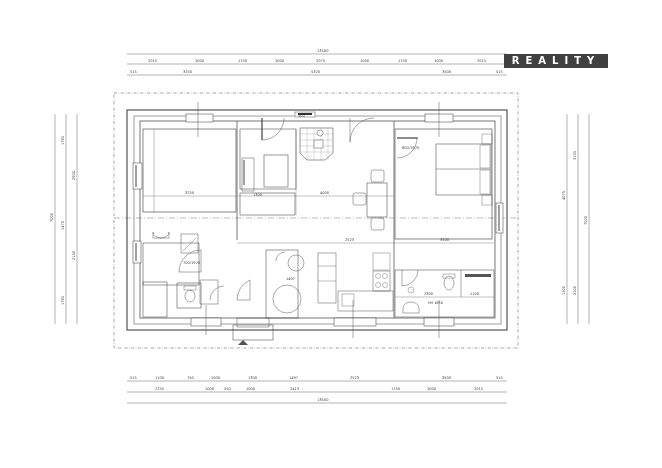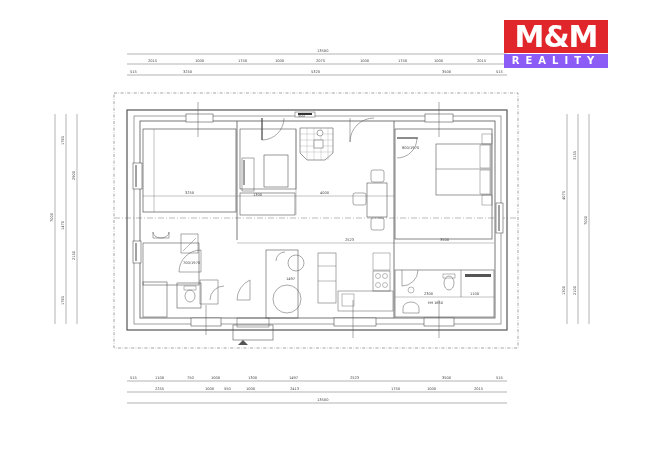--- a/index.html
+++ b/index.html
@@ -1,20 +1,20 @@
 <!DOCTYPE html>
 <html><head>
   <meta charset="utf-8">
   <style>
     html, body { margin: 0; padding: 0; background: #ffffff; }
     body { width: 662px; height: 468px; position: relative; overflow: hidden; font-family: "DejaVu Sans", sans-serif; }
     #plan { position: absolute; left: 0; top: 0; width: 662px; height: 468px; }
     .logo { position: absolute; left: 504px; top: 20px; width: 104px; height: 48px; }
     .logo-top { position: absolute; left: 0; top: 0; width: 104px; height: 33px; background: #e0262b; color: #fff; font-family: "DejaVu Sans", sans-serif; font-weight: bold; font-size: 30px; line-height: 33px; text-align: center; letter-spacing: -1px; }
-    .logo-bottom { position: absolute; left: 0; top: 34px; width: 104px; height: 14px; background: #8b5cf6; color: #fff; font-family: "DejaVu Sans", sans-serif; font-weight: bold; font-size: 10px; line-height: 14px; text-align: center; letter-spacing: 6px; }
+    .logo-bottom { position: absolute; left: 0; top: 34px; width: 104px; height: 14px; background: #404040; color: #fff; font-family: "DejaVu Sans", sans-serif; font-weight: bold; font-size: 10px; line-height: 14px; text-align: center; letter-spacing: 6px; }
     .dim { font-family: "DejaVu Sans", sans-serif; font-size: 3.6px; fill: #444; }
     .lbl { font-family: "DejaVu Sans", sans-serif; font-size: 3.4px; fill: #333; }
   </style>
 </head>
 <body>
 
 <svg id="plan" viewBox="0 0 662 468" xmlns="http://www.w3.org/2000/svg">
 
   <rect x="114" y="93" width="404" height="255" fill="none" stroke="#666" stroke-width="0.6" stroke-dasharray="3,1.5,0.6,1.5"></rect>
 
@@ -229,15 +229,14 @@
     <line x1="589" y1="114" x2="589" y2="324" stroke="#666" stroke-width="0.5"></line>
     <text class="dim" transform="translate(565,200) rotate(-90)">4075</text>
     <text class="dim" transform="translate(565,295) rotate(-90)">1300</text>
     <text class="dim" transform="translate(576,160) rotate(-90)">3155</text>
     <text class="dim" transform="translate(576,295) rotate(-90)">2100</text>
     <text class="dim" transform="translate(587,225) rotate(-90)">7000</text>
   </g>
 </svg>
 
 <div class="logo">
-  <div class="logo-top">M&amp;M</div>
   <div class="logo-bottom">REALITY</div>
 </div>
 
 </body></html>

